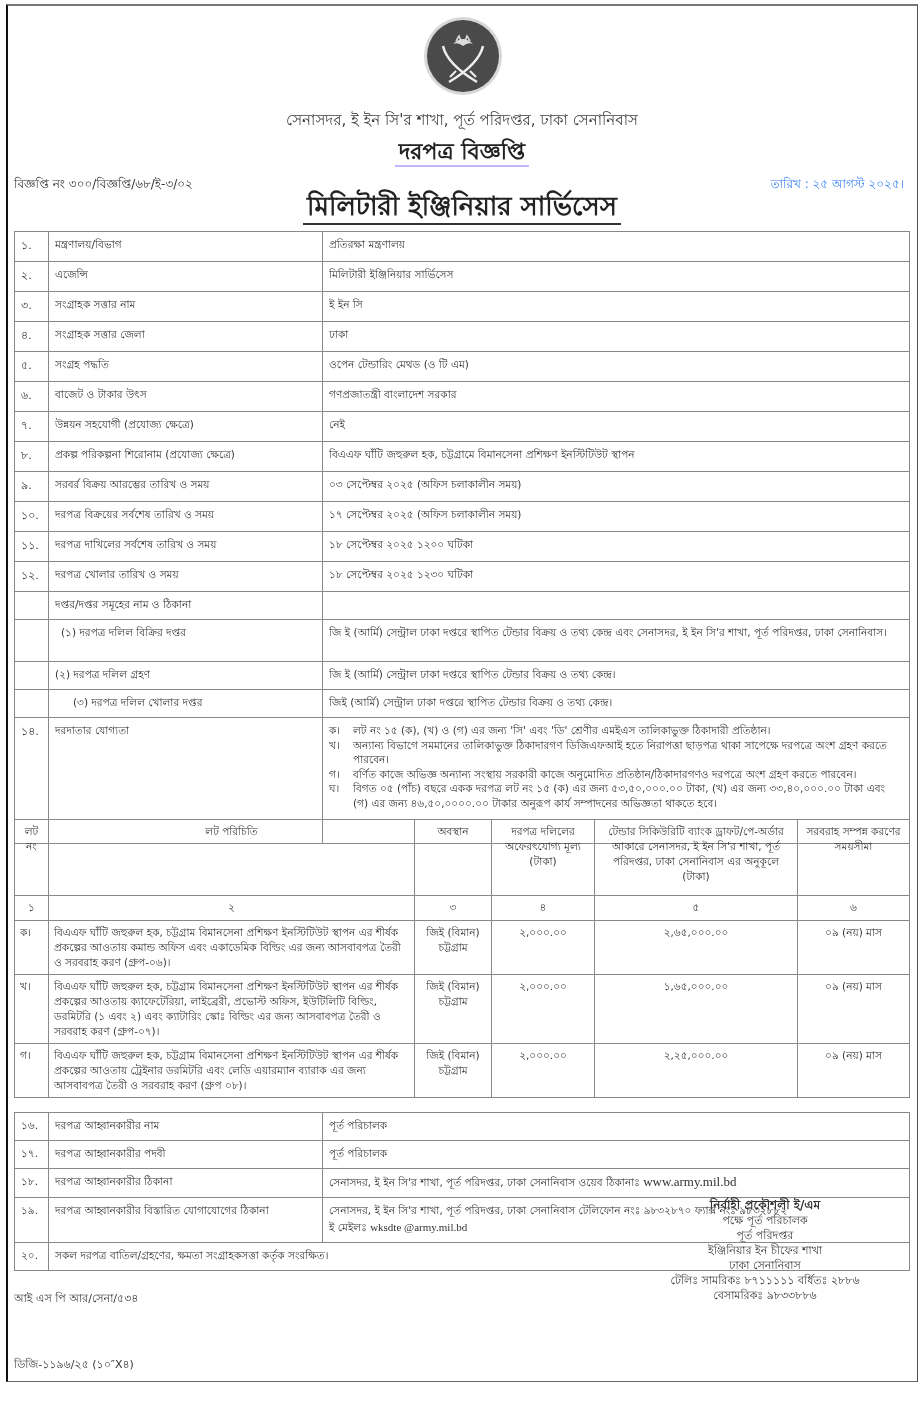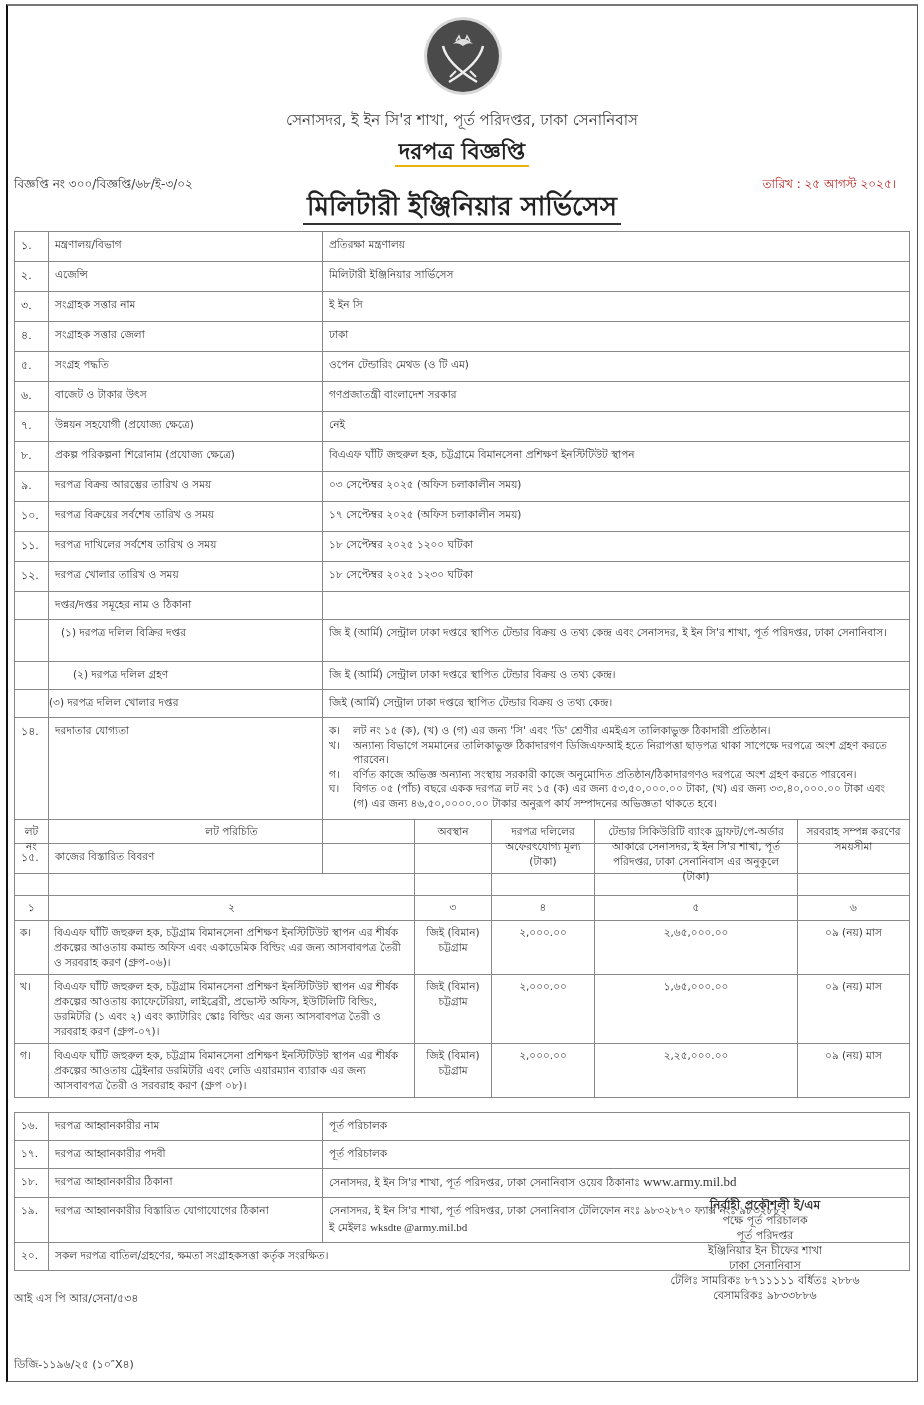--- a/index.html
+++ b/index.html
@@ -2,23 +2,23 @@
 <html><head>
 <meta charset="utf-8">
 <style>
   * { box-sizing: border-box; margin: 0; padding: 0; }
   html, body { width: 924px; height: 1405px; background: #fff; }
   body { font-family: "DejaVu Sans", "Liberation Sans", sans-serif; color: #222; position: relative; overflow: hidden; }
   .frame { position: absolute; left: 6px; top: 4px; width: 912px; height: 1378px; border-left: 2px solid #111; border-right: 1px solid #555; border-top: 2px solid #777; border-bottom: 1px solid #666; }
   .emblem { position: absolute; left: 423px; top: 16px; width: 80px; height: 80px; }
   .hdr-org { position: absolute; left: 0; width: 924px; top: 108px; text-align: center; font-size: 15px; color: #404040; }
   .hdr-title { position: absolute; left: 0; width: 924px; top: 134px; text-align: center; }
-  .hdr-title span { font-size: 22px; font-weight: bold; border-bottom: 2px solid #eab308; padding: 0 4px 1px; }
+  .hdr-title span { font-size: 22px; font-weight: bold; border-bottom: 2px solid #c4b5fd; padding: 0 4px 1px; }
   .ref-no { position: absolute; left: 14px; top: 175px; font-size: 12px; color: #333; }
-  .ref-date { position: absolute; right: 28px; top: 175px; font-size: 12px; color: #b91c1c; }
+  .ref-date { position: absolute; right: 20px; top: 175px; font-size: 12px; color: #3b82f6; }
   .agency { position: absolute; left: 0; width: 924px; top: 186px; text-align: center; }
   .agency span { font-size: 26px; font-weight: bold; border-bottom: 2px solid #333; padding: 0 4px 2px; }
 
   table { border-collapse: collapse; position: absolute; left: 14px; width: 896px; font-size: 10.5px; color: #333; }
   td, th { border: 1px solid #888; vertical-align: top; padding: 5px 6px; font-weight: normal; }
   .main { top: 231px; }
   .main td.sn { width: 34px; font-size: 11px; }
   .main td.lbl { width: 274px; }
   .main tr.std td { height: 25px; }
   .qual-list { list-style: none; }
@@ -100,21 +100,21 @@
         <td class="lbl">উন্নয়ন সহযোগী (প্রযোজ্য ক্ষেত্রে)</td>
         <td>নেই</td>
       </tr>
   <tr class="std">
         <td class="sn">৮.</td>
         <td class="lbl">প্রকল্প পরিকল্পনা শিরোনাম (প্রযোজ্য ক্ষেত্রে)</td>
         <td>বিএএফ ঘাঁটি জহুরুল হক, চট্টগ্রামে বিমানসেনা প্রশিক্ষণ ইনস্টিটিউট স্থাপন</td>
       </tr>
   <tr class="std">
         <td class="sn">৯.</td>
-        <td class="lbl">দরপত্র বিক্রয় আরম্ভের তারিখ ও সময়</td>
+        <td class="lbl">সরবর্র বিক্রয় আরম্ভের তারিখ ও সময়</td>
         <td>০৩ সেপ্টেম্বর ২০২৫ (অফিস চলাকালীন সময়)</td>
       </tr>
   <tr class="std">
         <td class="sn">১০.</td>
         <td class="lbl">দরপত্র বিক্রয়ের সর্বশেষ তারিখ ও সময়</td>
         <td>১৭ সেপ্টেম্বর ২০২৫ (অফিস চলাকালীন সময়)</td>
       </tr>
   <tr class="std">
         <td class="sn">১১.</td>
         <td class="lbl">দরপত্র দাখিলের সর্বশেষ তারিখ ও সময়</td>
@@ -130,26 +130,26 @@
         <td class="lbl">দপ্তর/দপ্তর সমূহের নাম ও ঠিকানা</td>
         <td></td>
       </tr>
   <tr>
         <td class="sn"></td>
         <td class="lbl" style="padding-left:12px;height:42px">(১) দরপত্র দলিল বিক্রির দপ্তর</td>
         <td>জি ই (আর্মি) সেন্ট্রাল ঢাকা দপ্তরে স্থাপিত টেন্ডার বিক্রয় ও তথ্য কেন্দ্র এবং সেনাসদর, ই ইন সি'র শাখা, পূর্ত পরিদপ্তর, ঢাকা সেনানিবাস।</td>
       </tr>
   <tr class="std">
         <td class="sn"></td>
-        <td class="lbl" style="padding-left:24px">(২) দরপত্র দলিল গ্রহণ</td>
+        <td class="lbl" style="padding-left:6px">(২) দরপত্র দলিল গ্রহণ</td>
         <td>জি ই (আর্মি) সেন্ট্রাল ঢাকা দপ্তরে স্থাপিত টেন্ডার বিক্রয় ও তথ্য কেন্দ্র।</td>
       </tr>
   <tr class="std">
         <td class="sn"></td>
-        <td class="lbl" style="padding-left:0">(৩) দরপত্র দলিল খোলার দপ্তর</td>
+        <td class="lbl" style="padding-left:24px">(৩) দরপত্র দলিল খোলার দপ্তর</td>
         <td>জিই (আর্মি) সেন্ট্রাল ঢাকা দপ্তরে স্থাপিত টেন্ডার বিক্রয় ও তথ্য কেন্দ্র।</td>
       </tr>
   <tr>
     <td class="sn">১৪.</td>
     <td class="lbl">দরদাতার যোগ্যতা</td>
     <td style="height:126px">
       <ul class="qual-list">
         <li>
               <span class="mk">ক।</span>
               <span>লট নং ১৫ (ক), (খ) ও (গ) এর জন্য 'সি' এবং 'ডি' শ্রেণীর এমইএস তালিকাভুক্ত ঠিকাদারী প্রতিষ্ঠান।</span>
@@ -162,25 +162,20 @@
               <span class="mk">গ।</span>
               <span>বর্ণিত কাজে অভিজ্ঞ অন্যান্য সংস্থায় সরকারী কাজে অনুমোদিত প্রতিষ্ঠান/ঠিকাদারগণও দরপত্রে অংশ গ্রহণ করতে পারবেন।</span>
             </li>
         <li>
               <span class="mk">ঘ।</span>
               <span>বিগত ০৫ (পাঁচ) বছরে একক দরপত্র লট নং ১৫ (ক) এর জন্য ৫৩,৫০,০০০.০০ টাকা, (খ) এর জন্য ৩৩,৪০,০০০.০০ টাকা এবং (গ) এর জন্য ৪৬,৫০,০০০০.০০ টাকার অনুরূপ কার্য সম্পাদনের অভিজ্ঞতা থাকতে হবে।</span>
             </li>
       </ul>
     </td>
   </tr>
-  <tr class="std">
-        <td class="sn">১৫.</td>
-        <td class="lbl">কাজের বিস্তারিত বিবরণ</td>
-        <td></td>
-      </tr>
 </tbody>
   </table>
 
 <table class="lots">
   <tbody>
       <tr>
     <th style="width:34px;height:76px">লট নং</th>
     <th style="width:366px">লট পরিচিতি</th>
     <th style="width:77px">অবস্থান</th>
     <th style="width:103px">দরপত্র দলিলের অফেরৎযোগ্য মূল্য (টাকা)</th>

